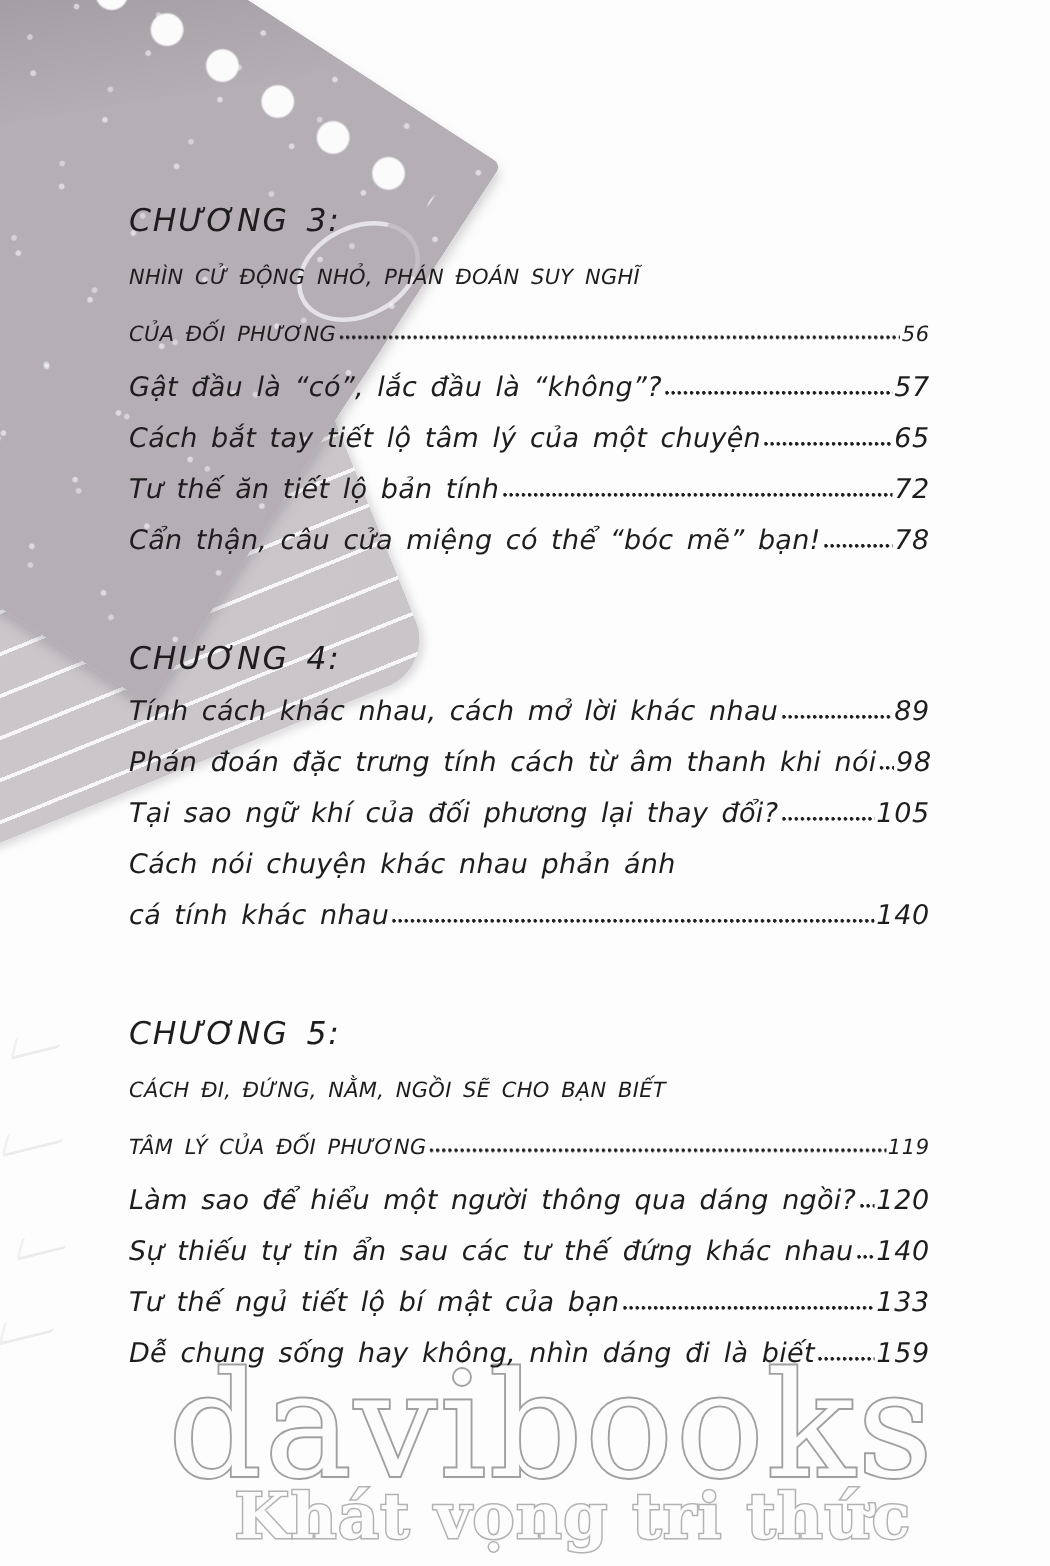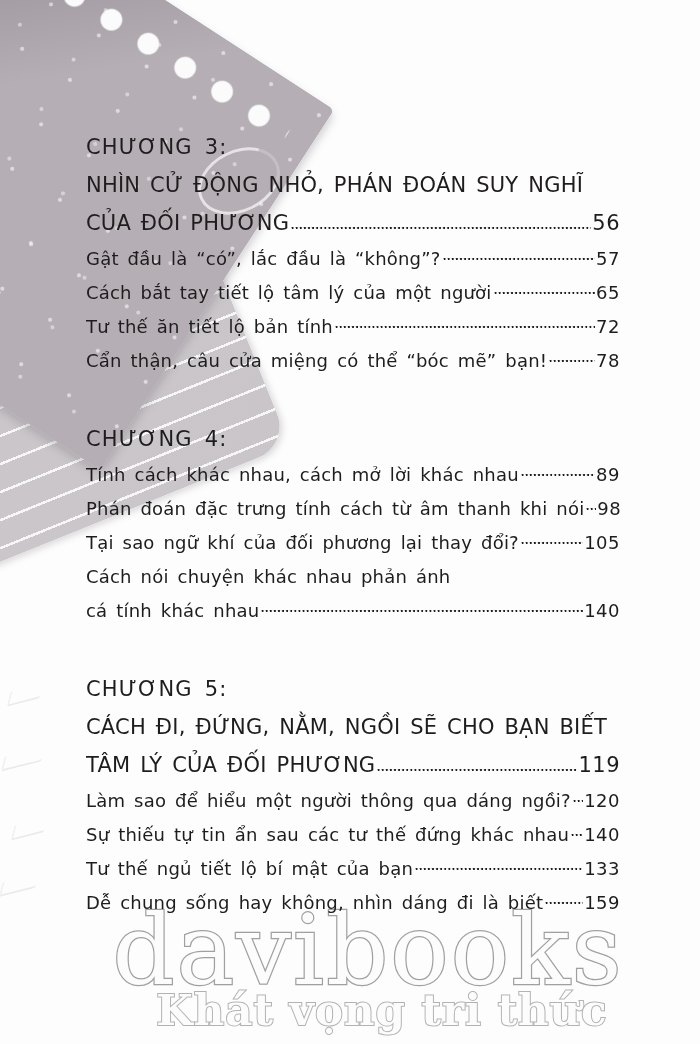--- a/index.html
+++ b/index.html
@@ -55,27 +55,27 @@
   }
   .squig{position:absolute;width:32px;height:12px;
     border-bottom:2px solid #ecebec;border-left:2px solid #f1f0f1;
     transform:rotate(-14deg) skewX(-28deg);border-radius:3px;}
   .squig.s1{left:8px;top:688px;}
   .squig.s2{left:2px;top:752px;width:40px;}
   .squig.s3{left:12px;top:822px;}
   .squig.s4{left:0px;top:878px;width:36px;}
 
   
-  .toc{position:absolute;left:86px;top:128px;width:534px;z-index:5;}
+  .toc{position:absolute;left:86px;top:128px;width:534px;z-index:5;font-style:italic;}
   .toc-section + .toc-section{margin-top:42px;}
   .row{display:flex;align-items:baseline;overflow:hidden;}
   .row .t{white-space:nowrap;flex:0 1 auto;}
   .row.chapter{height:38px;line-height:38px;font-size:21px;letter-spacing:1.2px;word-spacing:4px;}
-  .row.title{height:38px;line-height:38px;font-size:21px;letter-spacing:.2px;word-spacing:3px;}
-  .row.entry{height:34px;line-height:34px;font-size:18px;letter-spacing:.2px;word-spacing:3px;align-items:center;}
+  .row.title{height:38px;line-height:38px;font-size:14px;letter-spacing:.2px;word-spacing:3px;}
+  .row.entry{height:34px;line-height:34px;font-size:18px;letter-spacing:.2px;word-spacing:3px;}
   .leader{
     flex:1 1 10px;height:4px;min-width:10px;margin:0 1px 0 2px;
     background-image:radial-gradient(circle at 1.6px 1.9px, var(--ink) 1.05px, rgba(0,0,0,0) 1.35px);
     background-size:4.1px 4px;background-repeat:repeat-x;background-position:left bottom;
   }
   .num{flex:0 0 auto;letter-spacing:.5px;}
 
   
   .watermark{position:absolute;left:0;right:0;top:900px;z-index:3;text-align:center;
     font-family:"DejaVu Serif","Liberation Serif",serif;margin-left:36px;}
@@ -123,21 +123,21 @@
           <span class="t">CỦA ĐỐI PHƯƠNG</span>
           <span class="leader"></span>
           <span class="num">56</span>
         </div>
         <div class="row entry">
           <span class="t">Gật đầu là “có”, lắc đầu là “không”?</span>
           <span class="leader"></span>
           <span class="num">57</span>
         </div>
         <div class="row entry">
-          <span class="t">Cách bắt tay tiết lộ tâm lý của một người</span>
+          <span class="t">Cách bắt tay tiết lộ tâm lý của một chuyện</span>
           <span class="leader"></span>
           <span class="num">65</span>
         </div>
         <div class="row entry">
           <span class="t">Tư thế ăn tiết lộ bản tính</span>
           <span class="leader"></span>
           <span class="num">72</span>
         </div>
         <div class="row entry">
           <span class="t">Cẩn thận, câu cửa miệng có thể “bóc mẽ” bạn!</span>

